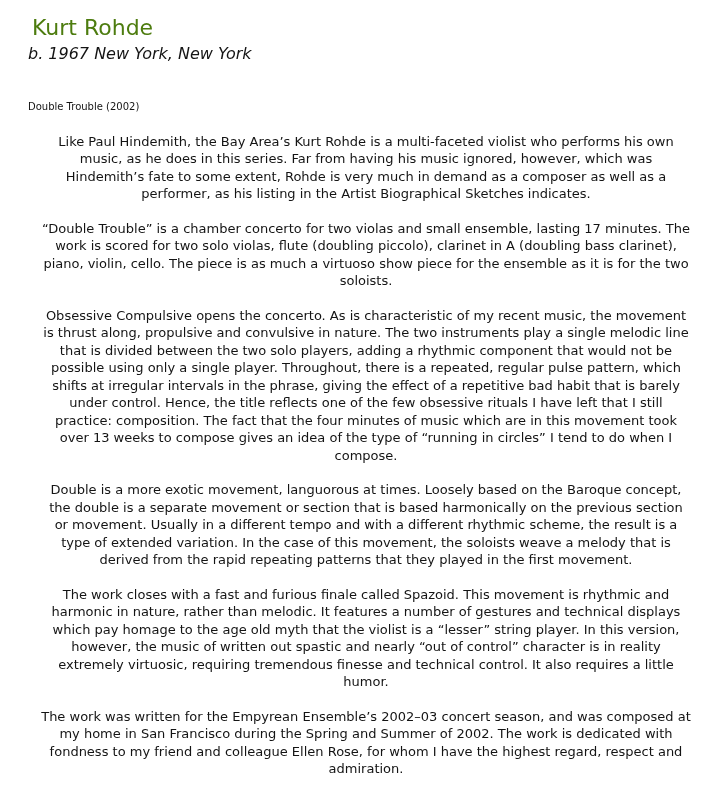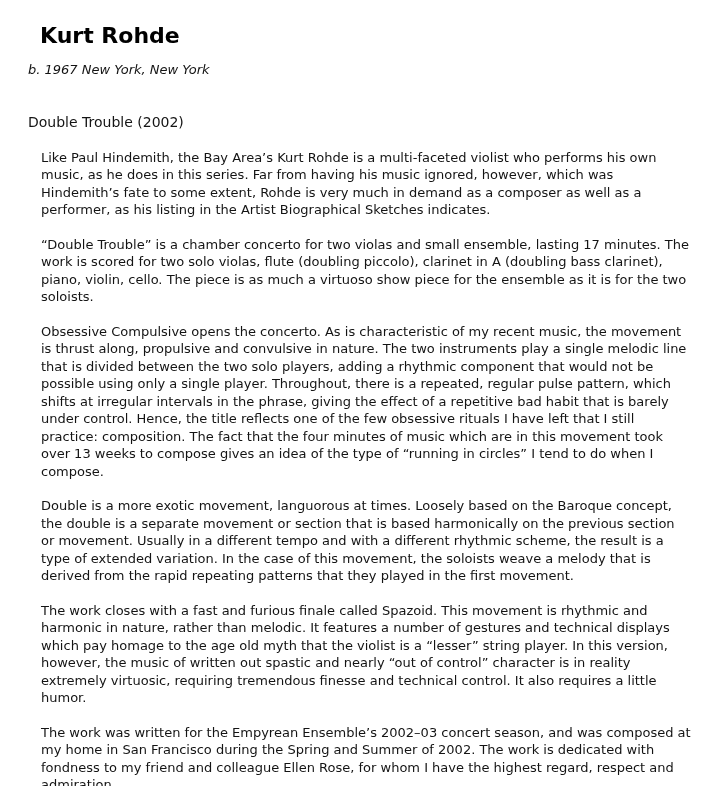--- a/index.html
+++ b/index.html
@@ -16,41 +16,41 @@
     padding: 11px 17px 0 28px;
     font-family: "DejaVu Sans", sans-serif;
     color: #141414;
     overflow: hidden;
   }
   .content {
     width: 663px;
   }
   .page-title {
     font-size: 22px;
-    font-weight: bold;
+    font-weight: normal;
     line-height: 26px;
-    margin: 12px;
-    color: #000000;
+    margin: 4px;
+    color: #4d7c0f;
   }
   .page-subtitle {
-    font-size: 13px;
+    font-size: 16px;
     font-style: italic;
     line-height: 17px;
     margin: 1px 0 36px 0;
   }
   .work-title {
-    font-size: 14px;
+    font-size: 10px;
     line-height: 17.5px;
     margin: 0 0 17px 0;
   }
   .body-paragraph {
     font-size: 13px;
     line-height: 17.5px;
     margin: 0 0 17px 13px;
-    text-align: left;
+    text-align: center;
   }
 </style>
 </head>
 <body>
 
 <div class="page">
   <div class="content">
     <h1 class="page-title">Kurt Rohde</h1>
     <div class="page-subtitle">b. 1967 New York, New York</div>
     <div class="work-title">Double Trouble (2002)</div>

